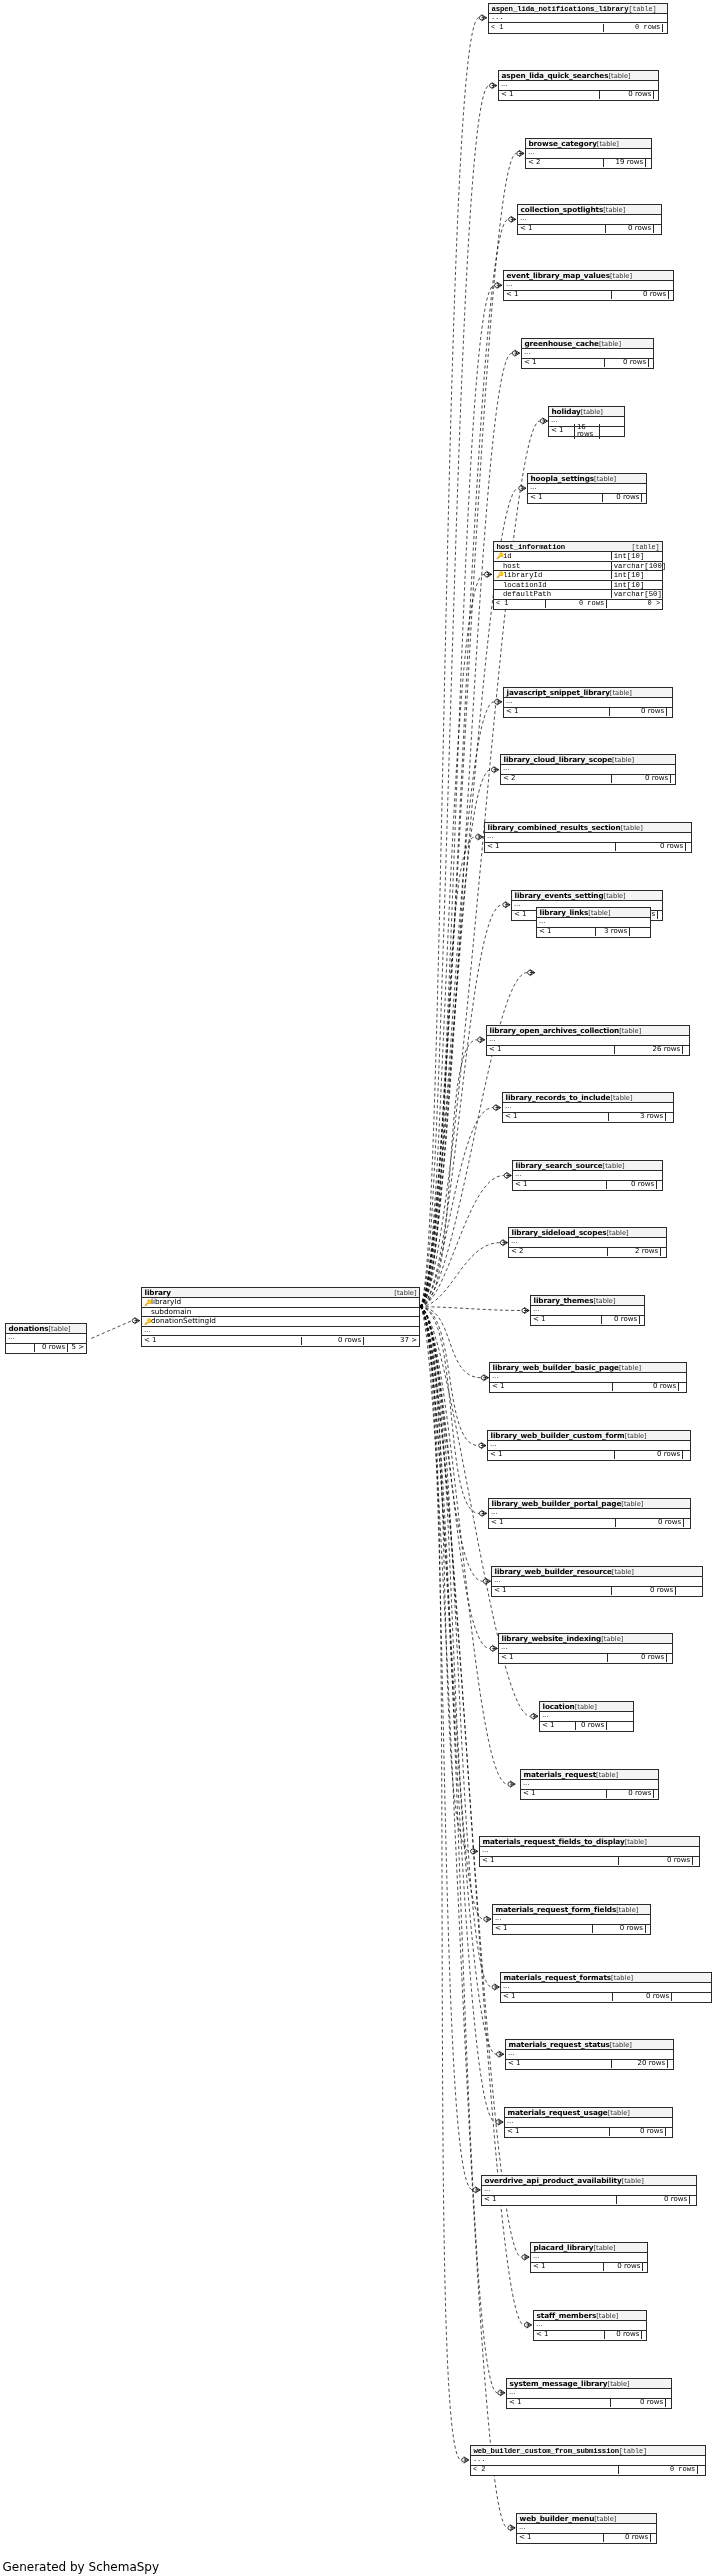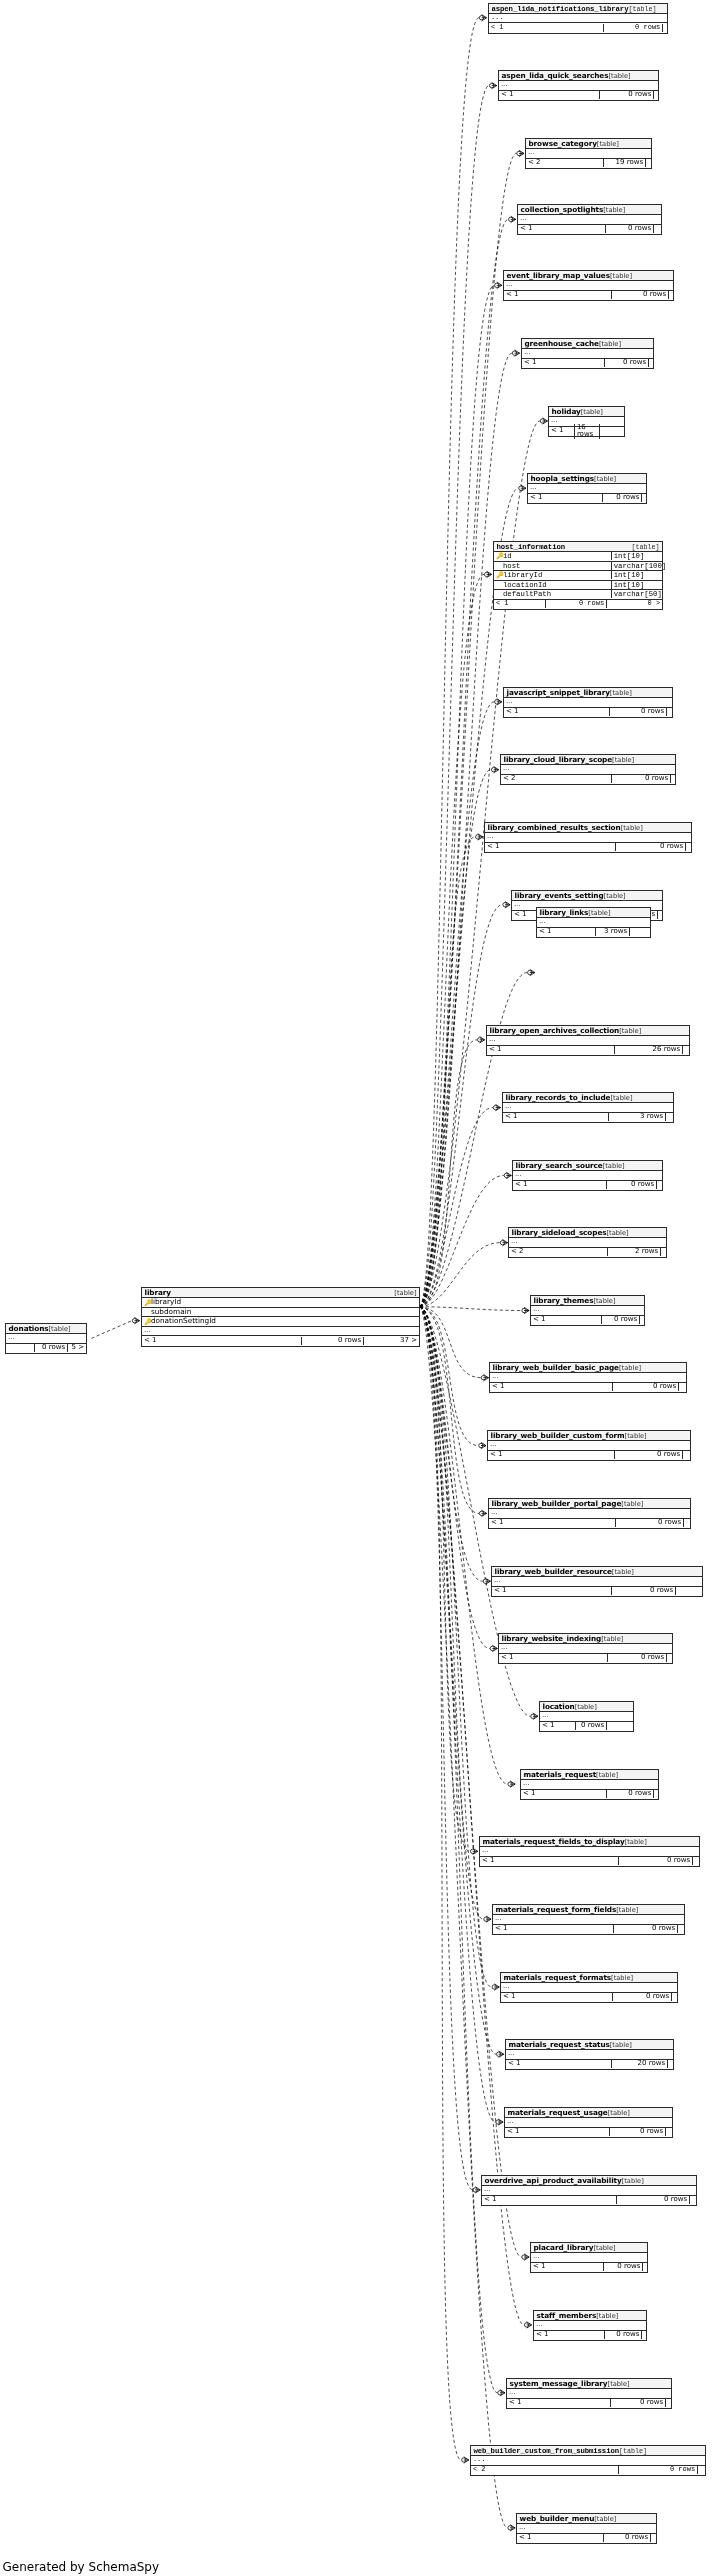--- a/index.html
+++ b/index.html
@@ -723,35 +723,35 @@
         </div>
         <div class="tbl-body">
           <div class="ellipsis-row">...</div>
           <div class="foot-row">
             <div class="foot-cell foot-left" style="width:138px">&lt; 1</div>
             <div class="foot-cell foot-mid" style="width:75px">0 rows</div>
             <div class="foot-cell foot-right" style="width:5px"></div>
           </div>
         </div>
       </div>
-      <div class="tbl" style="left: 492px; top: 1904px; width: 193px;">
+      <div class="tbl" style="left: 492px; top: 1904px; width: 159px;">
         <div class="tbl-title center">
           <span class="tbl-name">materials_request_form_fields</span>
           <span class="tbl-tag">[table]</span>
         </div>
         <div class="tbl-body">
           <div class="ellipsis-row">...</div>
           <div class="foot-row">
             <div class="foot-cell foot-left" style="width:120px">&lt; 1</div>
             <div class="foot-cell foot-mid" style="width:65px">0 rows</div>
             <div class="foot-cell foot-right" style="width:4.4px"></div>
           </div>
         </div>
       </div>
-      <div class="tbl" style="left: 500px; top: 1972px; width: 178px;">
+      <div class="tbl" style="left: 500px; top: 1972px; width: 212px;">
         <div class="tbl-title center">
           <span class="tbl-name">materials_request_formats</span>
           <span class="tbl-tag">[table]</span>
         </div>
         <div class="tbl-body">
           <div class="ellipsis-row">...</div>
           <div class="foot-row">
             <div class="foot-cell foot-left" style="width:111px">&lt; 1</div>
             <div class="foot-cell foot-mid" style="width:60px">0 rows</div>
             <div class="foot-cell foot-right" style="width:3.8px"></div>

